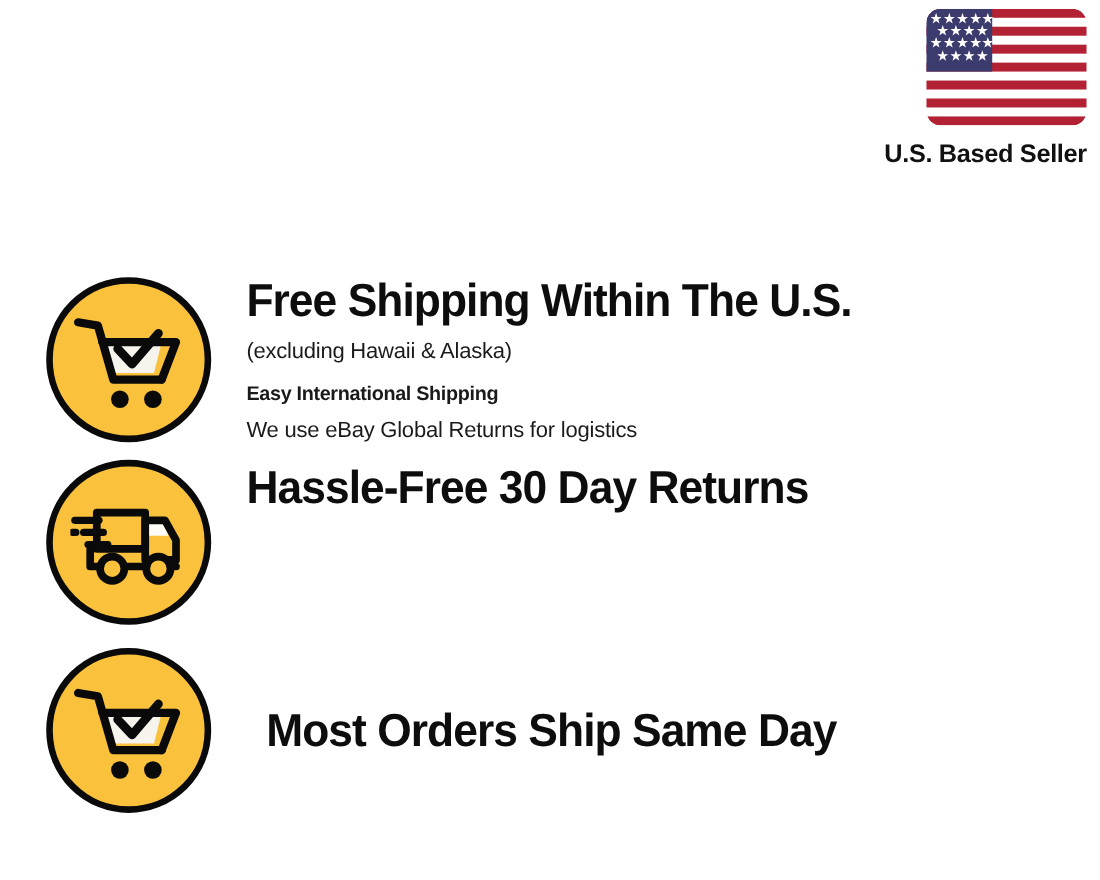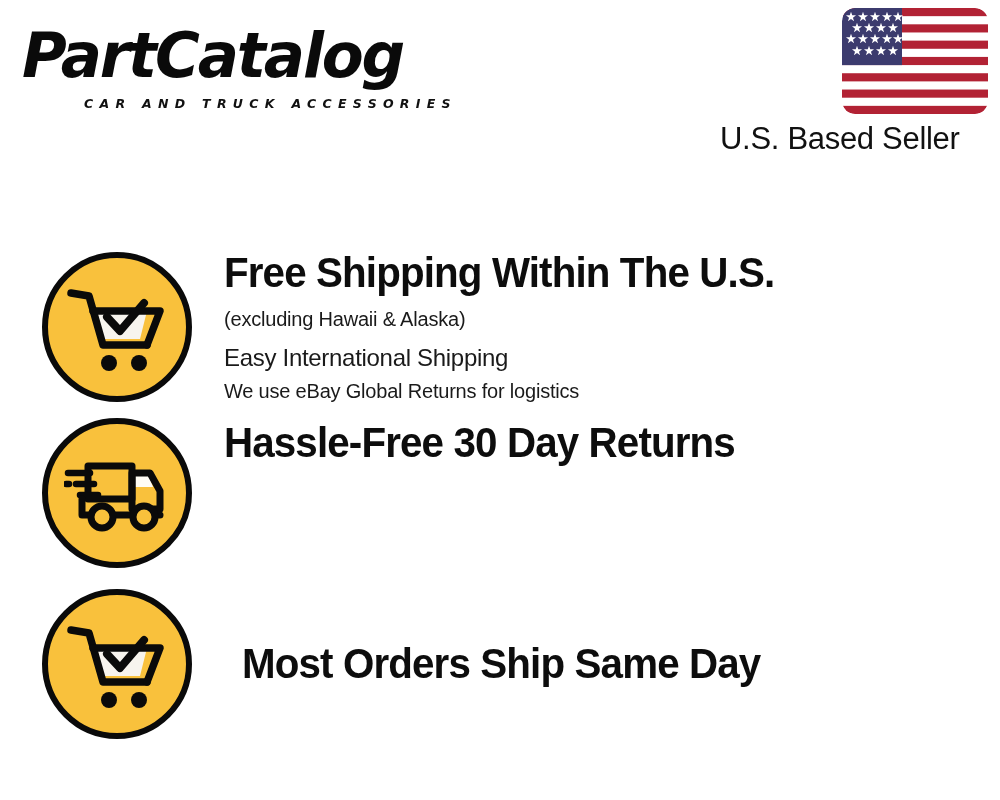--- a/index.html
+++ b/index.html
@@ -74,26 +74,26 @@
     height: 106px;
     margin: 0 0 0 auto;
     border-radius: 13px;
     overflow: hidden;
     background: #ffffff;
   }
   .flag svg { display: block; width: 146px; height: 106px; }
   .seller-label {
     margin-top: 7px;
     font-family: "Liberation Sans", sans-serif;
-    font-weight: 400;
-    font-size: 31px;
+    font-weight: 700;
+    font-size: 23px;
     line-height: 36px;
     color: #111111;
     letter-spacing: -0.3px;
-    text-align: left;
+    text-align: right;
     white-space: nowrap;
   }
 
   
   .features {
     position: absolute;
     left: 0;
     top: 232px;
     width: 1000px;
   }
@@ -145,41 +145,37 @@
   .subline {
     font-family: "Liberation Sans", sans-serif;
     font-weight: 400;
     font-size: 20px;
     line-height: 34px;
     color: #1a1a1a;
     letter-spacing: -0.2px;
     white-space: nowrap;
   }
   .subline.strong {
-    font-weight: 400;
-    font-size: 24px;
+    font-weight: 700;
+    font-size: 18px;
     line-height: 32px;
     letter-spacing: -0.3px;
     margin-top: 6px;
   }
   .subline.plain { margin-top: 0; }
   .row-1 .headline { margin-top: 2px; }
   .row-1 .subline.first { margin-top: 4px; }
 </style>
 </head>
 <body>
 
 <div id="page">
 
   <div class="header">
 
-    <div class="brand">
-      <div class="brand-word">PartCatalog</div>
-      <div class="brand-tagline">CAR AND TRUCK ACCESSORIES</div>
-    </div>
 
     <div class="seller-block">
       <div class="flag">
         <svg viewBox="0 0 146 106" xmlns="http://www.w3.org/2000/svg" aria-hidden="true">
           <defs>
             <clipPath id="flagclip">
                 <rect x="0" y="0" width="146" height="106" rx="13" ry="13"></rect>
               </clipPath>
             <g id="star5">
               <polygon points="0,-5.3 1.24,-1.64 5.04,-1.64 1.96,0.63 3.12,4.29 0,2.03 -3.12,4.29 -1.96,0.63 -5.04,-1.64 -1.24,-1.64" fill="#FFFFFF"></polygon>

